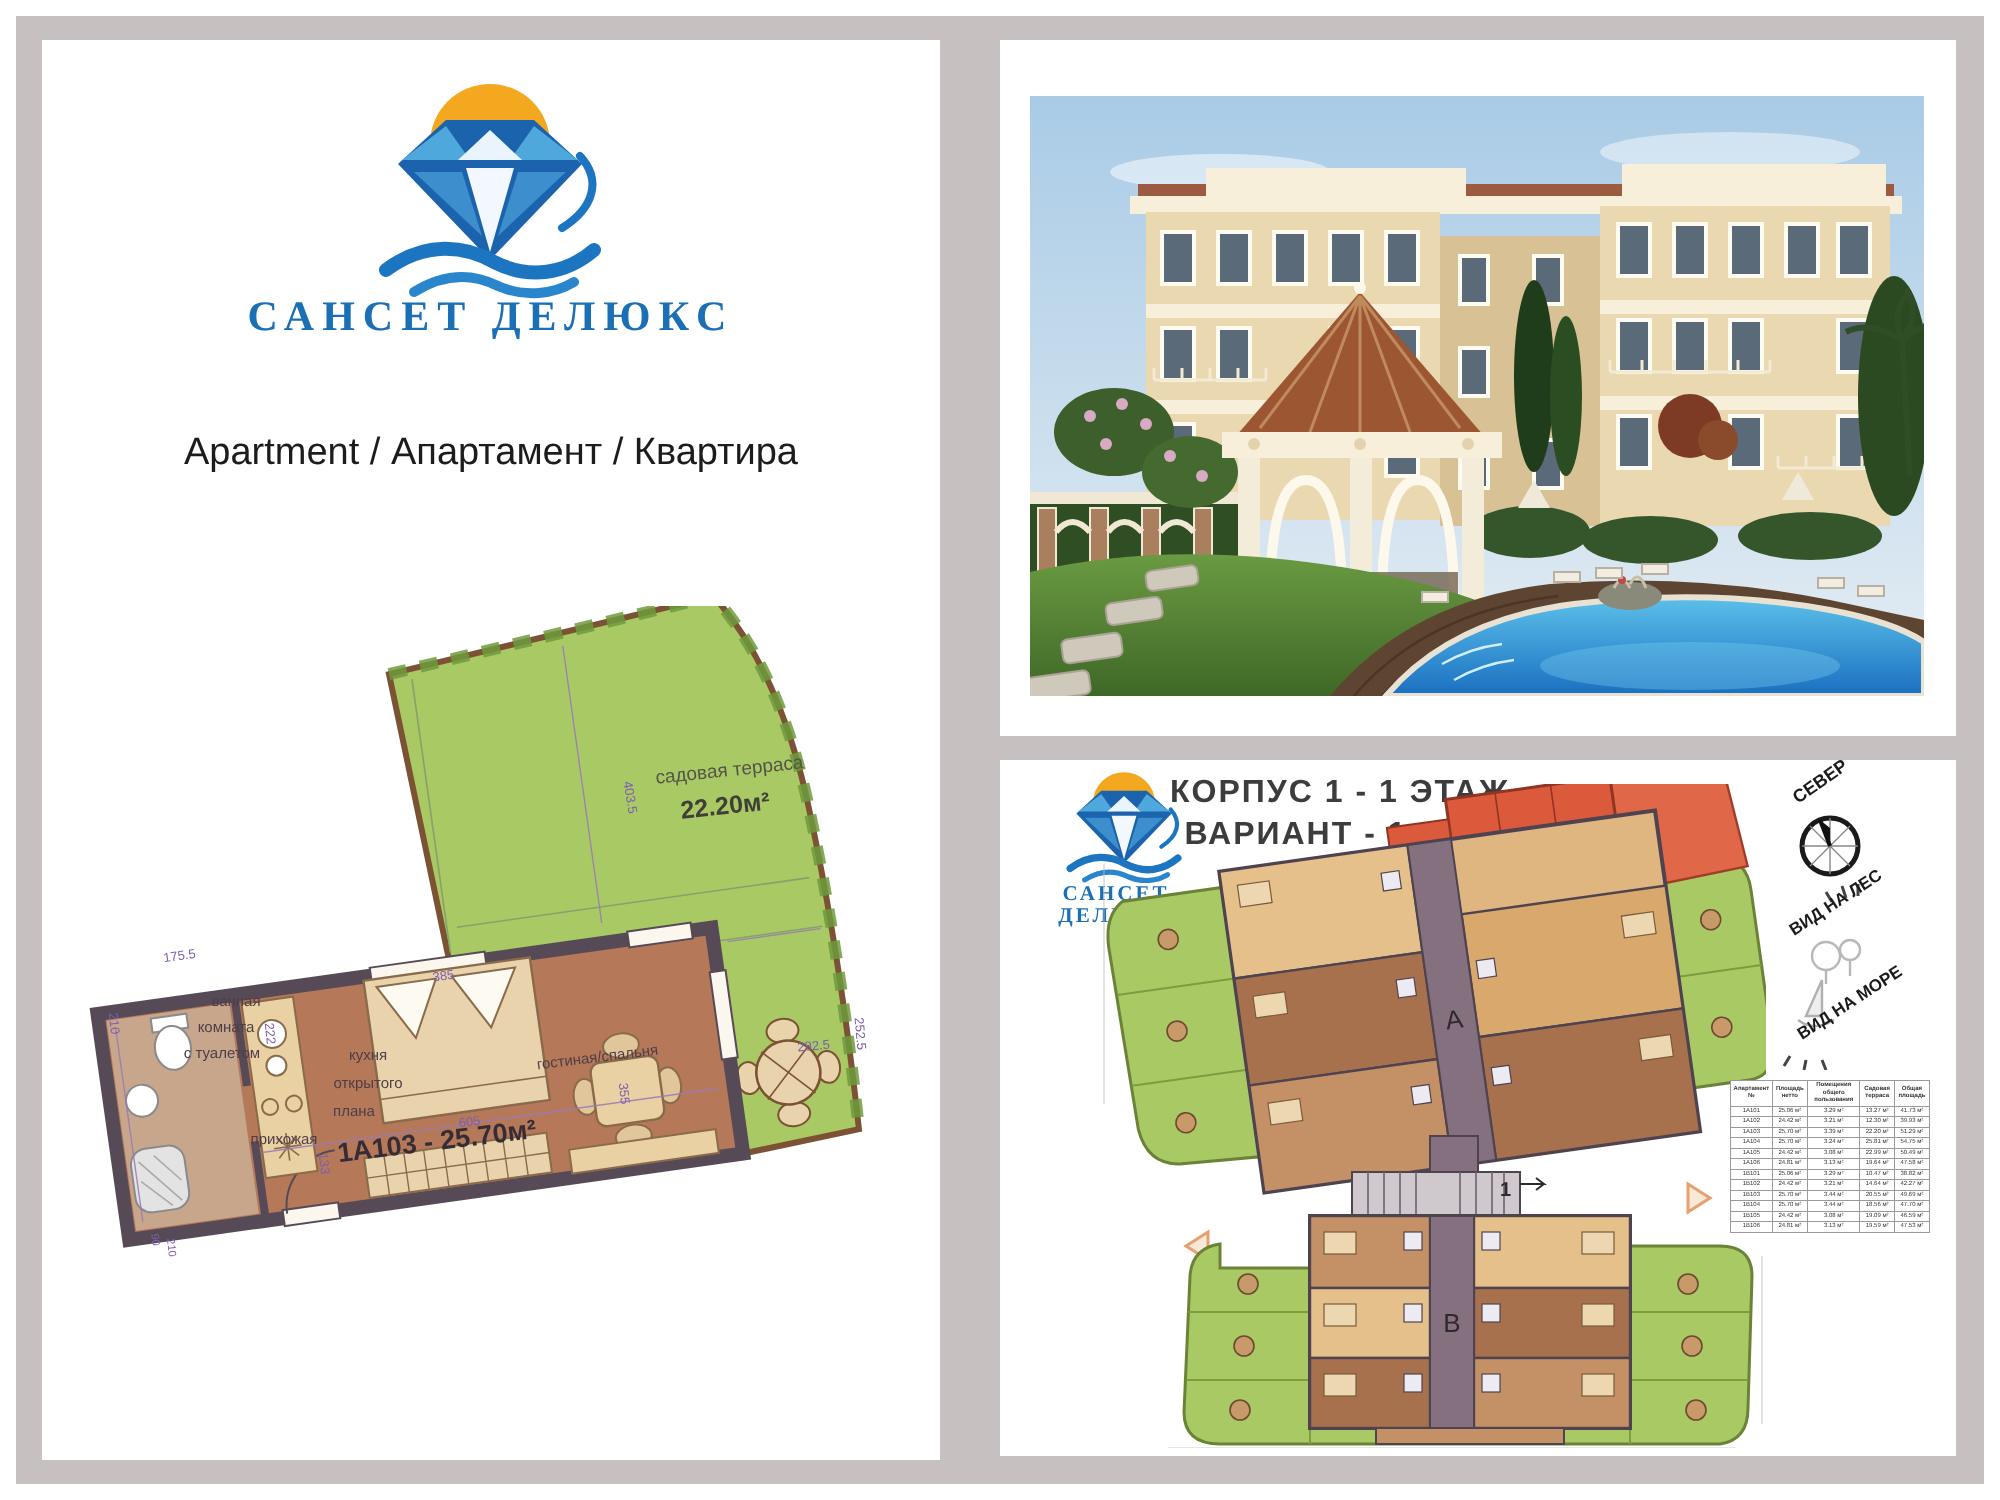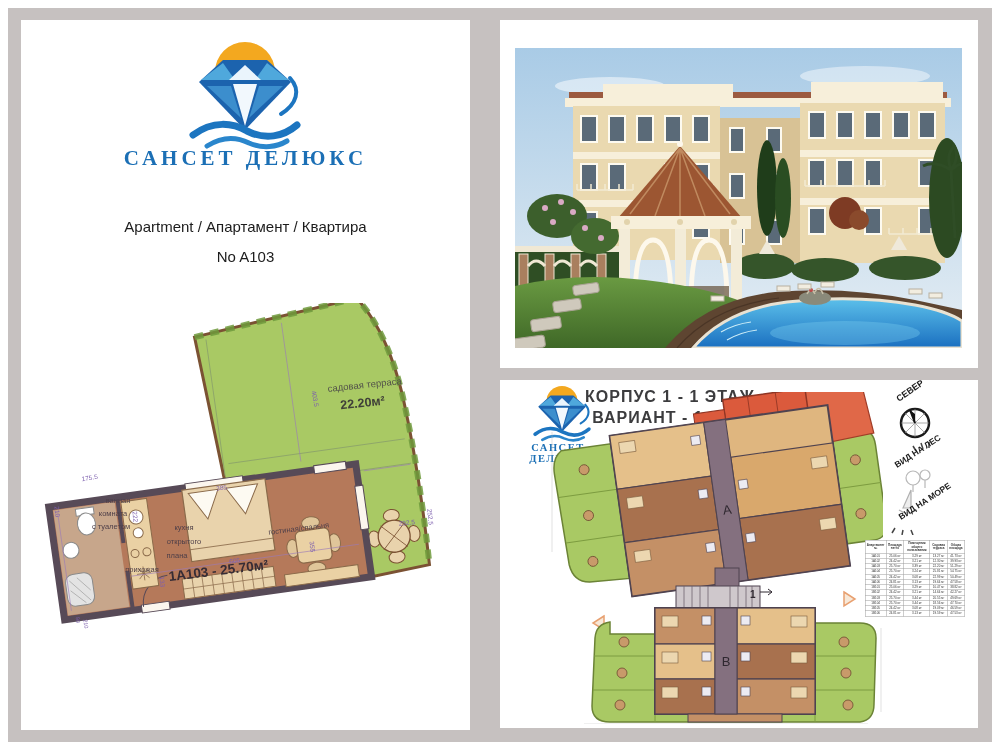--- a/index.html
+++ b/index.html
@@ -8,21 +8,21 @@
   .abs{position:absolute;}
   .frame{left:8px;top:8px;width:984px;height:734px;background:#c6c1c0;}
   .panel{background:#fff;}
   .panel-left{left:21px;top:20px;width:449px;height:710px;}
   .panel-photo{left:500px;top:20px;width:478px;height:348px;}
   .panel-plan{left:500px;top:380px;width:478px;height:348px;}
   .brand-text{width:100%;text-align:center;color:#1b6fb5;
        font-family:"Liberation Serif",serif;font-weight:600;}
   .brand-text.big{top:126px;font-size:21px;letter-spacing:4px;}
   .apt-title{top:192px;width:100%;text-align:center;color:#1c1c1c;
-       font-size:15px;line-height:30px;}
+       font-size:19px;line-height:30px;}
   .plan-title{left:45px;top:6px;width:250px;text-align:center;color:#3c3c3e;
        font-size:16px;font-weight:bold;letter-spacing:1px;line-height:21px;}
   .plan-title .l2{transform:translateX(-22px);}
   .plan-brand{left:2px;top:62px;width:112px;text-align:center;color:#1b6fb5;
        font-family:"Liberation Serif",serif;font-weight:600;
        font-size:10.5px;letter-spacing:1.5px;}
   .apt-table{left:365px;top:160px;width:200px;transform:scale(0.5);
        transform-origin:top left;border-collapse:collapse;
        font-size:6px;color:#333;background:#fff;}
   .apt-table th,.apt-table td{border:1px solid #9a9a9a;padding:1px 2px;
@@ -57,21 +57,20 @@
         </g>
       </g>
     </defs>
     <use href="#logo-mark"></use>
   </svg>
 
   <div class="abs brand-text big">САНСЕТ ДЕЛЮКС</div>
 
   <div class="abs apt-title">
     <div>Apartment / Апартамент / Квартира</div>
-    <div>No A103</div>
   </div>
 
   <svg class="abs" style="left:8px;top:283px;" width="436" height="345" viewBox="0 0 436 345">
     <g transform="rotate(-8 210 250)">
 
       <path d="M196,30 L362,14 Q388,52 394,118 Q400,195 397,288 L338,292 L336,178 L206,178 Z" fill="#a9c964" stroke="#7b5233" stroke-width="3"></path>
       <path d="M196,30 L362,14 Q388,52 394,118 Q400,195 397,288" fill="none" stroke="#6f9a3c" stroke-width="6" stroke-dasharray="9 7" opacity="0.85"></path>
       <line x1="207" y1="34" x2="207" y2="172" stroke="#8aa06a" stroke-width="0.8"></line>
       <line x1="212" y1="160" x2="390" y2="160" stroke="#8aa06a" stroke-width="0.8"></line>
       <line x1="340" y1="185" x2="393" y2="185" stroke="#8aa06a" stroke-width="0.8"></line>

